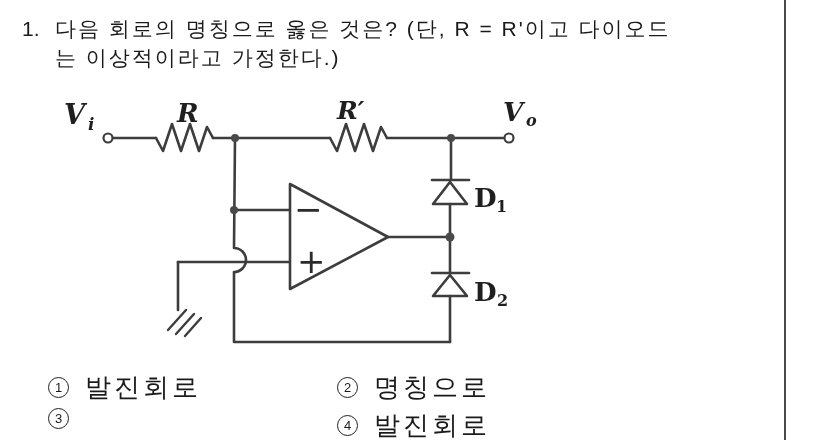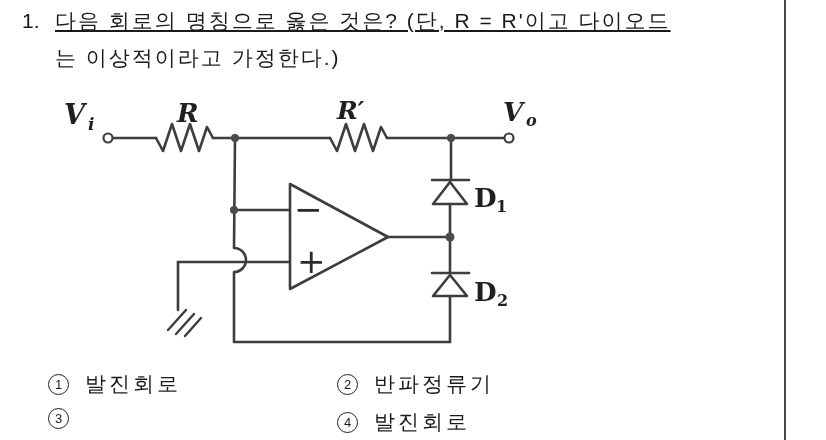--- a/index.html
+++ b/index.html
@@ -13,36 +13,36 @@
   }
   .divider{
     position:absolute;top:0;bottom:0;left:784px;width:2px;
     background:#4a4a4a;
   }
   .q-line{
     position:absolute;
     font-size:21px;line-height:26px;letter-spacing:2px;
     white-space:nowrap;color:#1a1a1a;
   }
-  .q-line1{left:22px;top:8px;text-decoration:underline;}
+  .q-line1{left:22px;top:16px;}
   .q-line2{left:55px;top:45px;}
   .q-num{display:inline-block;min-width:33px;letter-spacing:0;}
   .circuit-svg{position:absolute;left:0;top:0;}
   .opt{
     position:absolute;display:flex;align-items:center;
     white-space:nowrap;
   }
   .opt-circle{
     display:inline-flex;align-items:center;justify-content:center;
     width:19px;height:19px;border:1.7px solid #1f1f1f;border-radius:50%;
     font-size:13px;line-height:1;letter-spacing:0;flex:0 0 auto;
     color:#1a1a1a;
   }
   .opt-label{
-    margin-left:16px;font-size:21px;letter-spacing:3px;color:#1a1a1a;
+    margin-left:16px;font-size:26px;letter-spacing:3px;color:#1a1a1a;
   }
   .opt-r1{top:370px;}
   .opt-r2{top:408px;}
   .opt-c1{left:48px;}
   .opt-c2{left:337px;}
 </style>
 </head>
 <body>
 
 <div class="page">
@@ -122,21 +122,21 @@
       <text x="297" y="273" font-size="34">+</text>
     </g>
   </svg>
 
   <div class="opt opt-r1 opt-c1">
     <span class="opt-circle">1</span>
     <span class="opt-label">발진회로</span>
   </div>
   <div class="opt opt-r1 opt-c2">
     <span class="opt-circle">2</span>
-    <span class="opt-label">반파정류기</span>
+    <span class="opt-label">명칭으로</span>
   </div>
   <div class="opt opt-r2 opt-c1">
     <span class="opt-circle">3</span>
   </div>
   <div class="opt opt-r2 opt-c2">
     <span class="opt-circle">4</span>
     <span class="opt-label">발진회로</span>
   </div>
 
   <div class="divider"></div>

